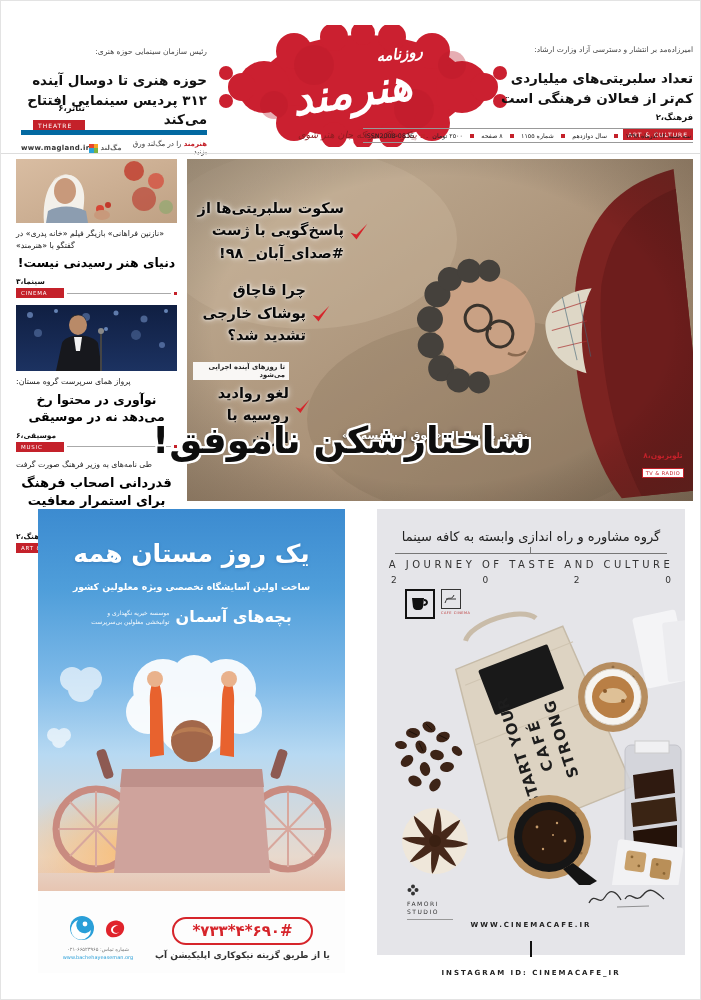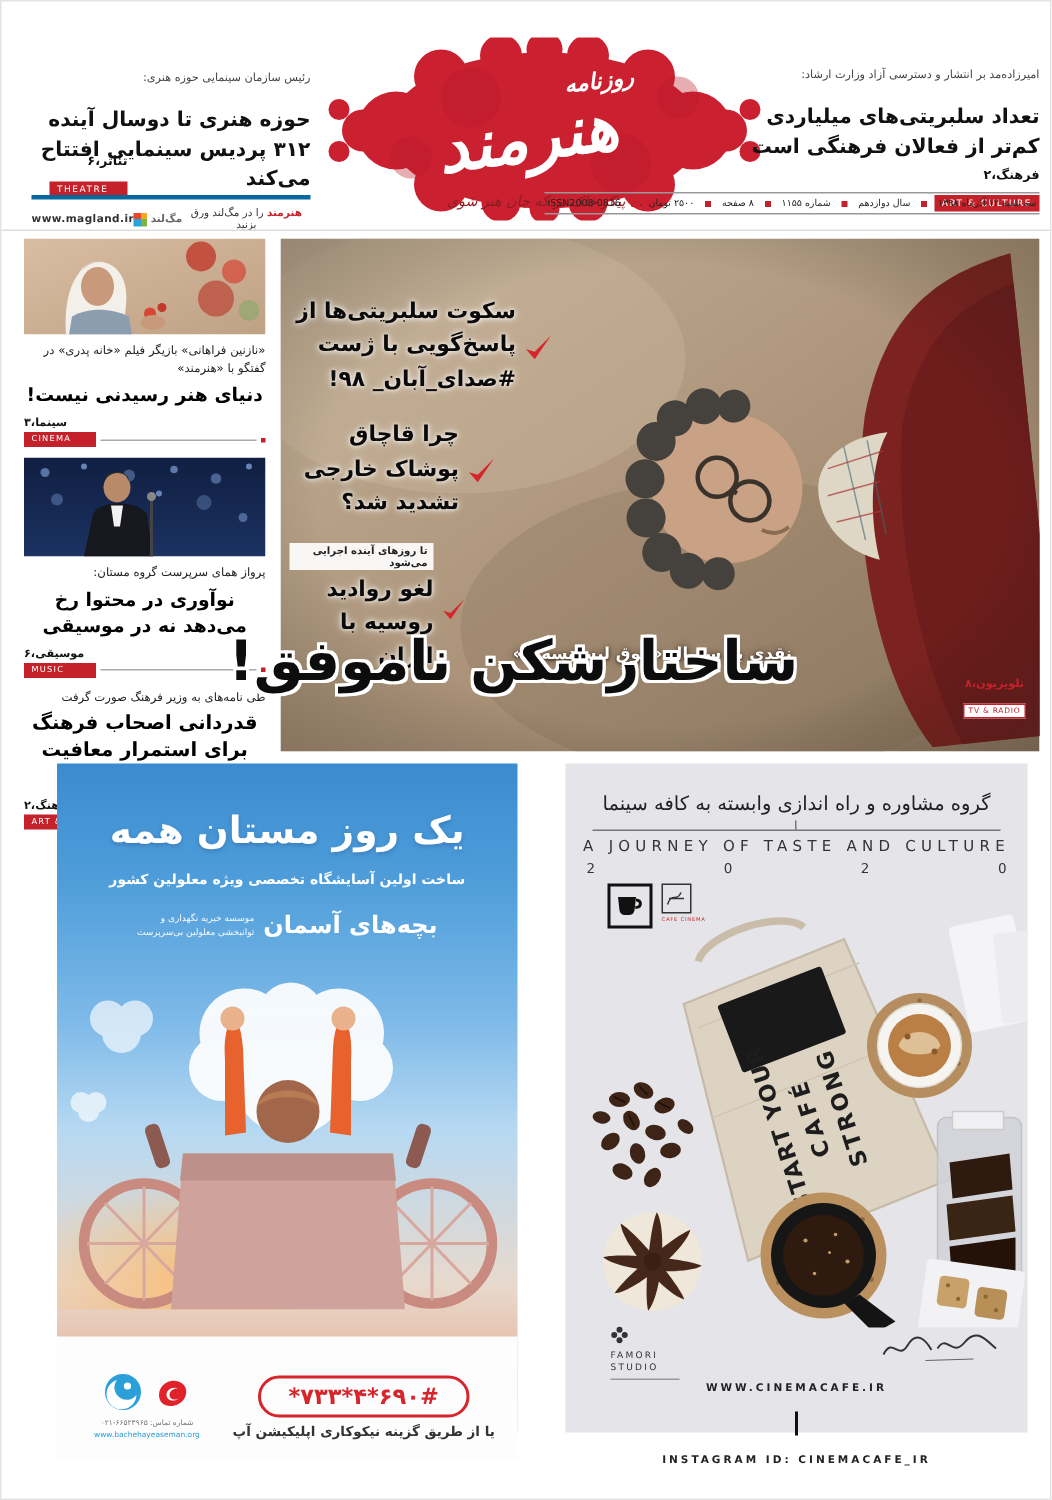--- a/index.html
+++ b/index.html
@@ -12,31 +12,31 @@
   .tagline{left:255px;top:128px;width:215px;text-align:center;color:#8d1d20;font-size:9.5px;font-style:italic;}
   .hd-left{left:20px;top:46px;width:186px;text-align:right;}
   .hd-right{left:492px;top:44px;width:200px;text-align:right;}
   .kicker-sm{font-size:7.5px;color:#444;margin-bottom:15px;}
   .hd-head{font-size:13.5px;font-weight:bold;color:#111;line-height:1.45;}
   .pageref{font-size:8.5px;font-weight:bold;color:#111;margin-top:4px;}
   .seclabel{display:inline-block;background:#c4212a;color:#fff;font-size:6px;letter-spacing:1px;padding:2px 5px;min-width:52px;text-align:left;margin-top:2px;}
   .sec-theatre{left:24px;top:98px;width:60px;text-align:right;}
   .dateline{left:362px;top:127px;width:330px;border-top:1px solid #999;border-bottom:1px solid #999;padding:3px 2px;display:flex;align-items:center;justify-content:space-between;font-size:6.3px;color:#222;direction:rtl;}
   .sq{width:4px;height:4px;background:#c4212a;flex:0 0 auto;}
-  .magland{left:20px;top:129px;width:186px;border-top:3px solid #0369a1;padding-top:5px;display:flex;align-items:center;justify-content:space-between;font-size:7px;color:#333;text-align:center;}
+  .magland{left:20px;top:129px;width:186px;border-top:5px solid #0369a1;padding-top:5px;display:flex;align-items:center;justify-content:space-between;font-size:7px;color:#333;}
   .magland .url{font-weight:bold;letter-spacing:.3px;}
   .mg-logo{display:flex;align-items:center;gap:2px;color:#666;font-weight:bold;font-size:7px;}
   .mg-ico{width:9px;height:9px;display:grid;grid-template-columns:1fr 1fr;grid-template-rows:1fr 1fr;}
   .mg-ico i{display:block;}
   .brand-red{color:#c4212a;font-weight:bold;}
   .header-rule{left:0;top:152px;width:701px;border-top:1px solid #ddd;}
   
   .sidebar{left:15px;top:158px;width:161px;}
   .sb-photo{width:161px;display:block;}
-  .sb-kicker{font-size:7.8px;color:#222;text-align:right;line-height:1.5;margin-top:5px;}
+  .sb-kicker{font-size:7.8px;color:#222;text-align:left;line-height:1.5;margin-top:5px;}
   .sb-head{font-size:12.5px;font-weight:bold;color:#000;text-align:center;line-height:1.35;margin-top:4px;}
   .sb-pageref{font-size:7.5px;font-weight:bold;color:#111;margin-top:5px;text-align:left;direction:ltr;}
   .sec-line{display:flex;align-items:center;margin-top:2px;margin-bottom:7px;}
   .sec-line .bar{background:#c4212a;color:#fff;font-size:5.5px;letter-spacing:.8px;padding:2px 5px;min-width:48px;}
   .sec-line .ln{flex:1;height:1px;background:#aaa;margin:0 3px;}
   .sec-line .dot{width:3px;height:3px;background:#c4212a;}
   
   .main-photo{left:186px;top:158px;width:506px;height:342px;}
   .briefs{left:192px;top:196px;width:176px;direction:rtl;}
   .brief{display:flex;gap:5px;align-items:center;}

